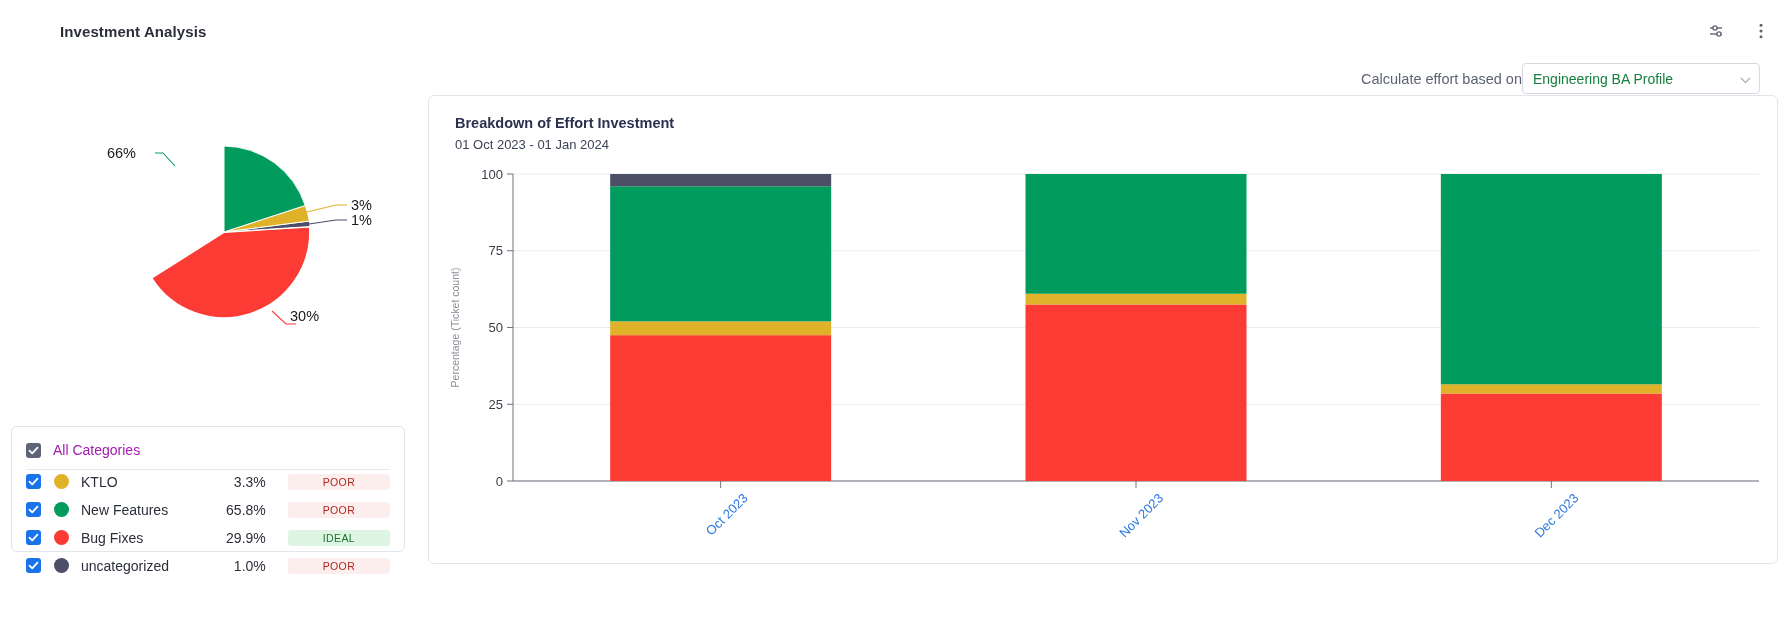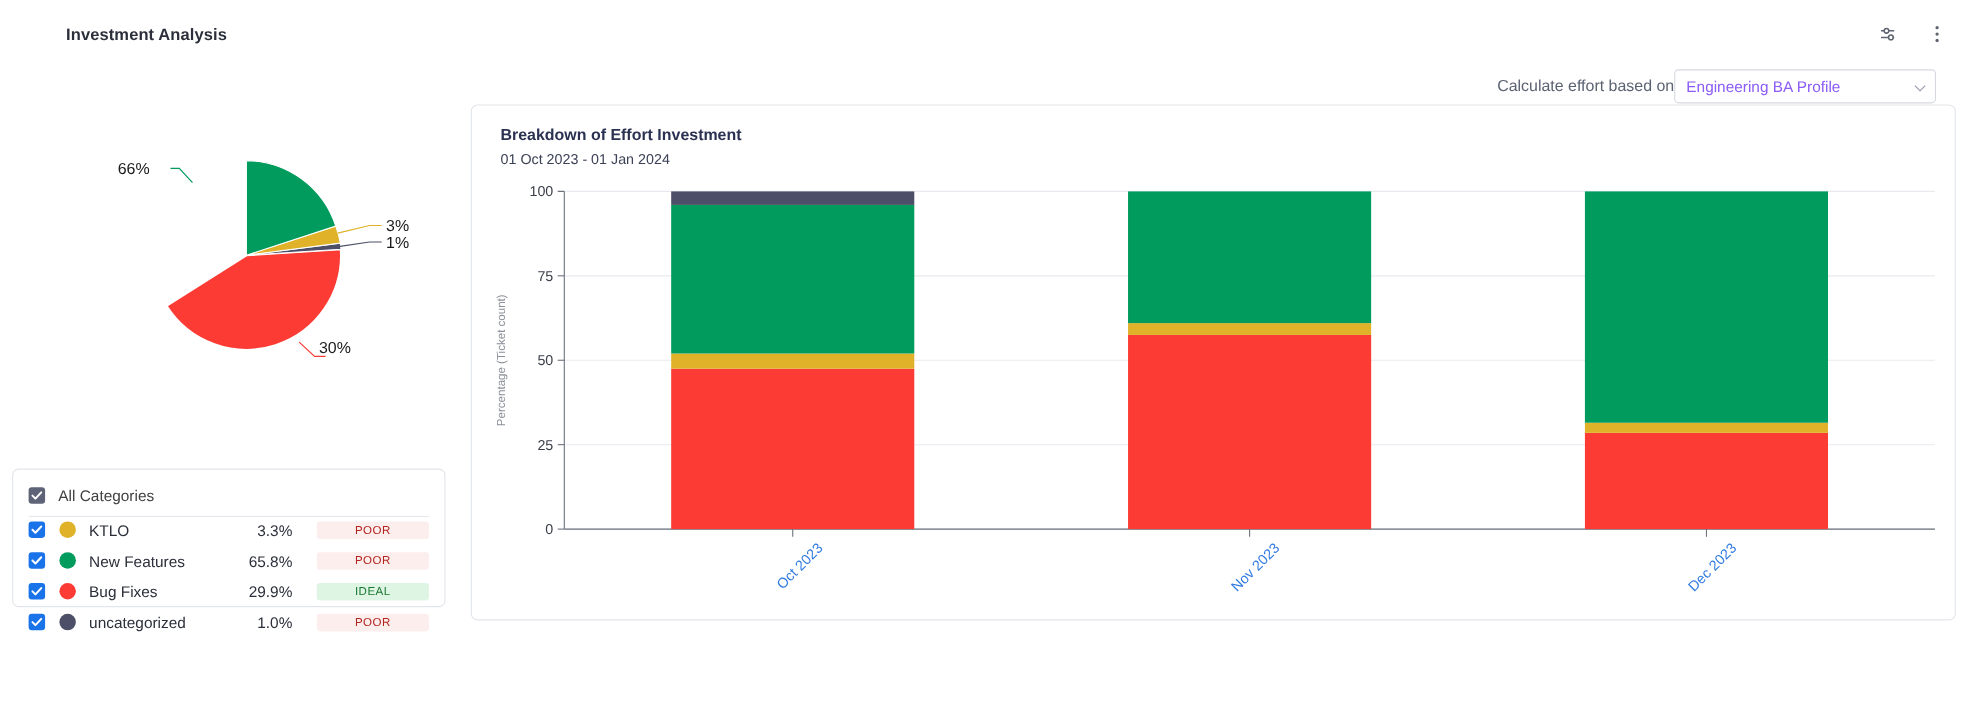--- a/index.html
+++ b/index.html
@@ -23,39 +23,39 @@
   .effort-row {
     position: absolute; right: 32px; top: 63px;
     display: flex; align-items: center; 
   }
   .effort-label { font-size: 14.5px; color: #5b6272; }
   .effort-select {
     width: 238px; height: 31px; border: 1px solid #d6d9e0; border-radius: 4px;
     background: #fff; display: flex; align-items: center; padding: 0 10px;
     position: relative; cursor: pointer;
   }
-  .effort-select-value { font-size: 14px; color: #8b5cf6; }
+  .effort-select-value { font-size: 14px; color: #15803d; }
   .chev {
     position: absolute; right: 10px; top: 50%; transform: translateY(-60%) rotate(45deg);
     width: 7px; height: 7px; border-right: 1.4px solid #9aa0ac; border-bottom: 1.4px solid #9aa0ac;
   }
 
   
   .pie-wrap { position: absolute; left: 24px; top: 108px; width: 400px; height: 260px; }
   .pie-svg { display: block; }
   .pie-label { font-size: 14.5px; fill: #1a1a1a; font-family: "Liberation Sans", sans-serif; }
 
   
   .legend-card {
     position: absolute; left: 11px; top: 426px; width: 394px; height: 126px;
     border: 1px solid #e2e5ea; border-radius: 6px; background: #fff;
     padding: 10px 14px 8px 14px;
   }
   .legend-all { display: flex; align-items: center; gap: 12px; height: 26px; }
-  .legend-all-label { font-size: 14px; color: #404040; }
+  .legend-all-label { font-size: 14px; color: #a21caf; }
   .legend-sep { height: 1px; background: #e6e8ed; margin: 6px 0 4px 0; }
   .legend-row { display: flex; height: 28px; }
   .cb {
     width: 15px; height: 15px; border-radius: 3px; flex: 0 0 15px;
     display: flex; align-items: center; justify-content: center; cursor: pointer;
   }
   .cb.blue { background: #1a73e8; }
   .cb.gray { background: #5f6377; }
   .cb svg { display: block; }
   .dot { width: 15px; height: 15px; border-radius: 50%; margin-left: 13px; flex: 0 0 15px; }

